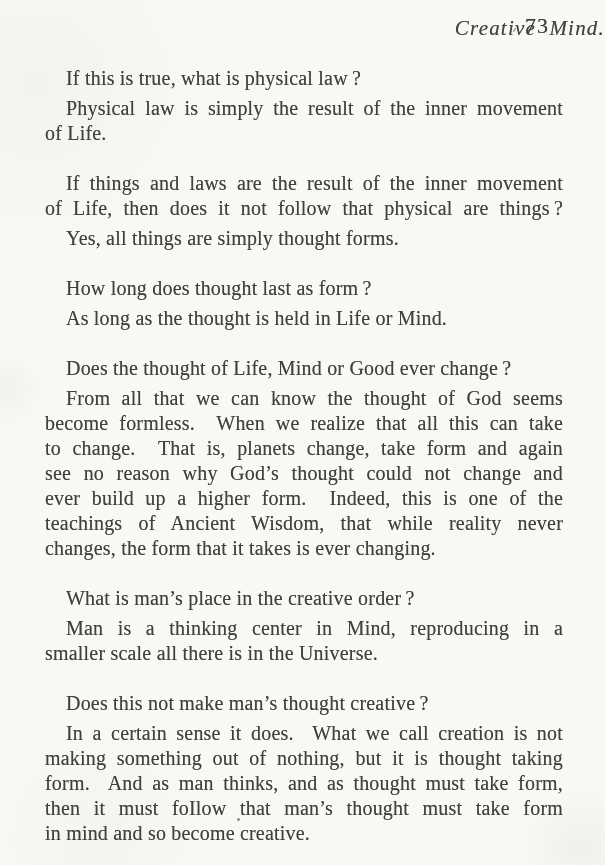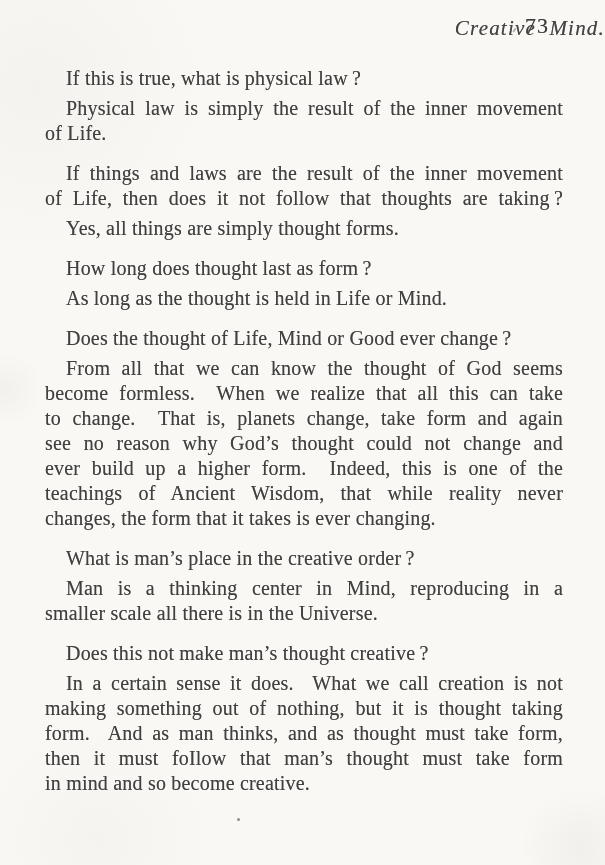--- a/index.html
+++ b/index.html
@@ -67,21 +67,21 @@
     border-radius: 50%;
     background: rgba(70,70,70,0.6);
   }
   .body-text {
     margin: 20px 42px 0 45px;
     font-size: 20px;
     line-height: 25px;
     text-shadow: 0 0 0.6px rgba(64,64,64,0.5);
     letter-spacing: 0.2px;
   }
-  .qa-group { margin-top: 15px; }
+  .qa-group { margin-top: 25px; }
   .qa-group:first-child { margin-top: 8px; }
   .para + .para { margin-top: 5px; }
   .line {
     text-align: left;
     white-space: pre-wrap;
   }
   .line.fill {
     text-align: justify;
     text-align-last: justify;
   }
@@ -103,21 +103,21 @@
           <div class="line indent">If this is true, what is physical law ?</div>
         </div>
         <div class="para">
           <div class="line indent fill">Physical law is simply the result of the inner movement</div>
           <div class="line">of Life.</div>
         </div>
       </div>
       <div class="qa-group">
         <div class="para">
           <div class="line indent fill">If things and laws are the result of the inner movement</div>
-          <div class="line fill">of Life, then does it not follow that thoughts are taking ?</div>
+          <div class="line fill">of Life, then does it not follow that physical are things ?</div>
         </div>
         <div class="para">
           <div class="line indent">Yes, all things are simply thought forms.</div>
         </div>
       </div>
       <div class="qa-group">
         <div class="para">
           <div class="line indent">How long does thought last as form ?</div>
         </div>
         <div class="para">

